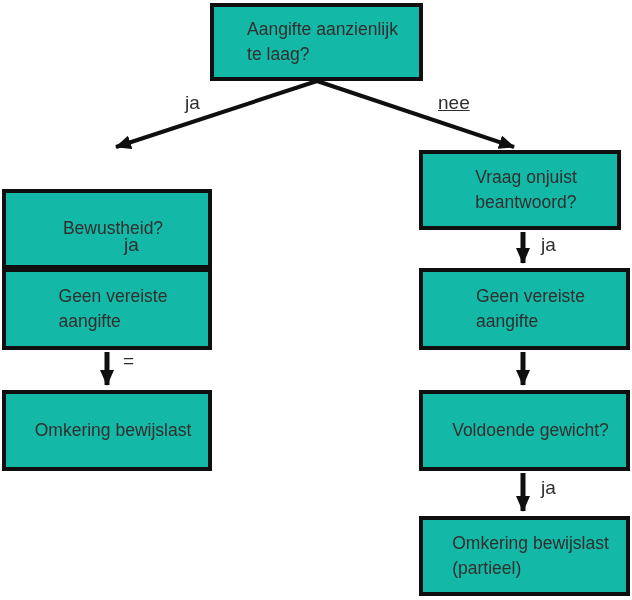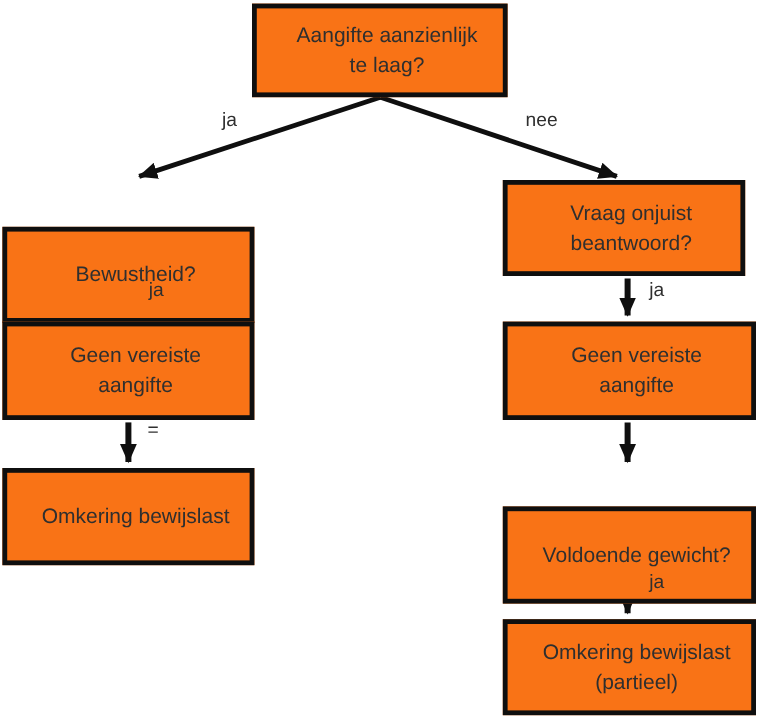--- a/index.html
+++ b/index.html
@@ -12,58 +12,58 @@
     width: 632px;
     height: 600px;
     background: #ffffff;
     font-family: "Liberation Sans", sans-serif;
     overflow: hidden;
   }
   .node {
     position: absolute;
     box-sizing: border-box;
     border: 4px solid #0f0f0f;
-    background: #f97316;
+    background: #14b8a6;
     display: flex;
     align-items: center;
     justify-content: center;
-    text-align: center;
+    text-align: left;
     font-size: 17.5px;
     line-height: 1.45;
     color: #2f2f2f;
     white-space: pre-line;
     z-index: 2;
     padding-left: 12px;
   }
   .edge-label {
     position: absolute;
-    font-size: 16px;
+    font-size: 19px;
     color: #2f2f2f;
     z-index: 3;
   }
   #arrow-layer {
     position: absolute;
     left: 0;
     top: 0;
     z-index: 1;
   }
 
   
   #node-root          { left: 210px; top:   3px; width: 213px; height: 78px; }
   #node-left-1        { left:   2px; top: 150px; width: 210px; height: 80px; margin-top: 39px; }
   #node-left-2        { left:   2px; top: 268px; width: 210px; height: 82px; }
   #node-left-3        { left:   2px; top: 390px; width: 210px; height: 81px; }
   #node-right-1       { left: 419px; top: 150px; width: 202px; height: 80px; }
   #node-right-2       { left: 419px; top: 268px; width: 211px; height: 82px; }
-  #node-right-3       { left: 419px; top: 390px; width: 211px; height: 81px; margin-top: 32px; }
+  #node-right-3       { left: 419px; top: 390px; width: 211px; height: 81px; }
   #node-right-4       { left: 419px; top: 516px; width: 211px; height: 80px; }
 
   
   #label-branch-yes   { left: 185px; top:  92px; }
-  #label-branch-no    { left: 438px; top:  92px; }
+  #label-branch-no    { left: 438px; top:  92px; text-decoration: underline; }
   #label-left-yes     { left: 124px; top: 234px; }
   #label-left-equals  { left: 123px; top: 350px; }
   #label-right-yes-1  { left: 541px; top: 234px; }
   #label-right-yes-2  { left: 541px; top: 477px; }
 </style>
 </head>
 <body>
 
 <div id="canvas">
 

